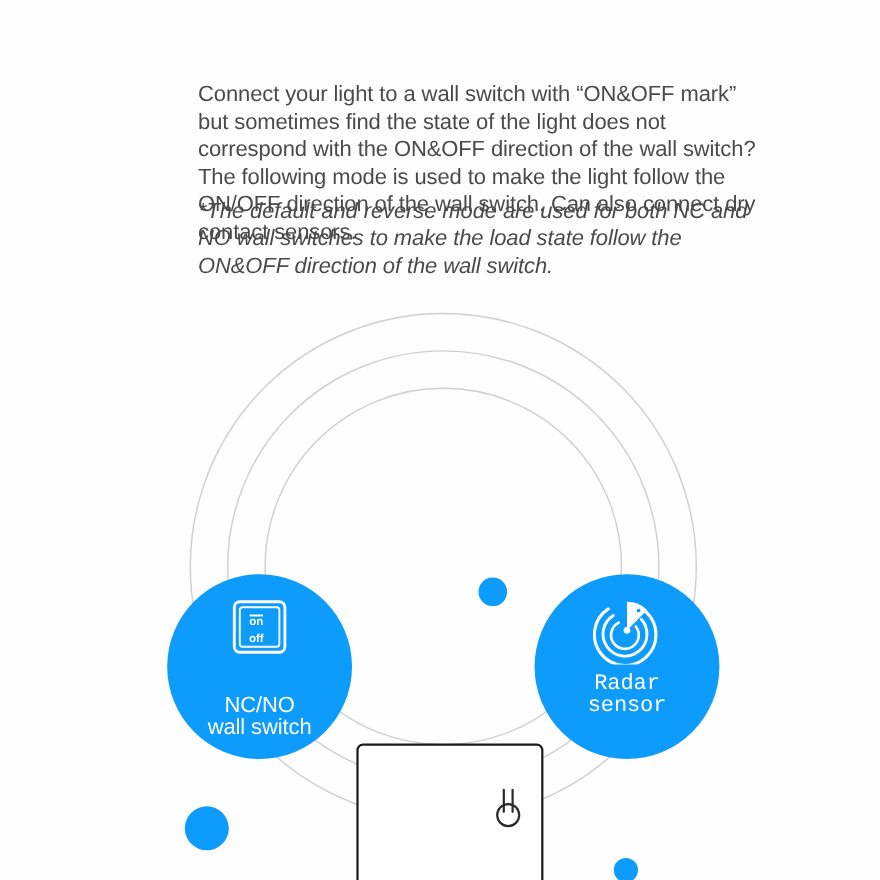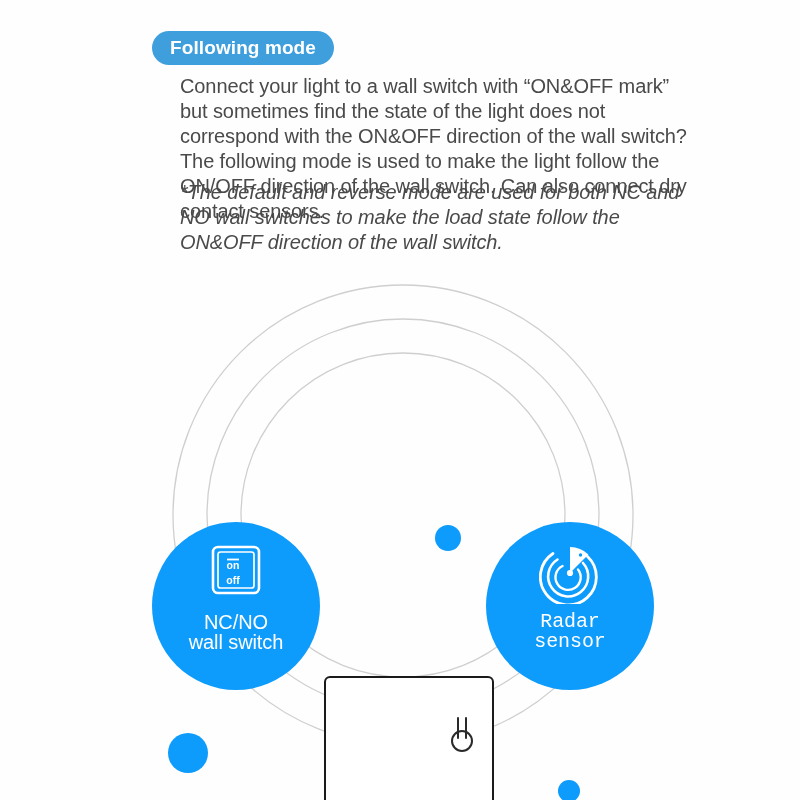--- a/index.html
+++ b/index.html
@@ -89,21 +89,21 @@
   .node .nlabel {
     margin-top: 8px;
     color: #ffffff;
     font-size: 20px;
     line-height: 20px;
     text-align: center;
     white-space: pre-line;
     letter-spacing: -0.1px;
   }
 
-  #node-wall-switch  { left: 152px; top: 272px; width: 168px; height: 168px; }
+  #node-wall-switch  { left: 152px; top: 272px; width: 168px; height: 168px; gap: 19px; }
   #node-radar        { left: 486px; top: 272px; width: 168px; height: 168px; font-family: Liberation Mono, monospace; }
 
   .dot {
     position: absolute;
     border-radius: 50%;
     background: #0d9bfc;
   }
   #dot-top    { left: 435px; top: 275px; width: 26px; height: 26px; }
   #dot-left   { left: 168px; top: 483px; width: 40px; height: 40px; }
   #dot-right  { left: 558px; top: 530px; width: 22px; height: 22px; }
@@ -126,21 +126,20 @@
     top: 33px;
     width: 26px;
     height: 42px;
   }
 </style>
 </head>
 <body>
 
 <div id="page">
 
-  <div class="badge">Following mode</div>
 
   <div class="para" id="para1">Connect your light to a wall switch with “ON&amp;OFF mark” but sometimes find the state of the light does not correspond with the ON&amp;OFF direction of the wall switch? The following mode is used to make the light follow the ON/OFF direction of the wall switch. Can also connect dry contact sensors.</div>
 
   <div class="para" id="para2">*The default and reverse mode are used for both NC and NO wall switches to make the load state follow the ON&amp;OFF direction of the wall switch.</div>
 
   <div id="diagram">
 
     <svg id="rings" viewBox="0 0 800 550">
       <g fill="none" stroke="#cfcfcf" stroke-width="1.3">
         <circle cx="403" cy="265" r="230"></circle>

